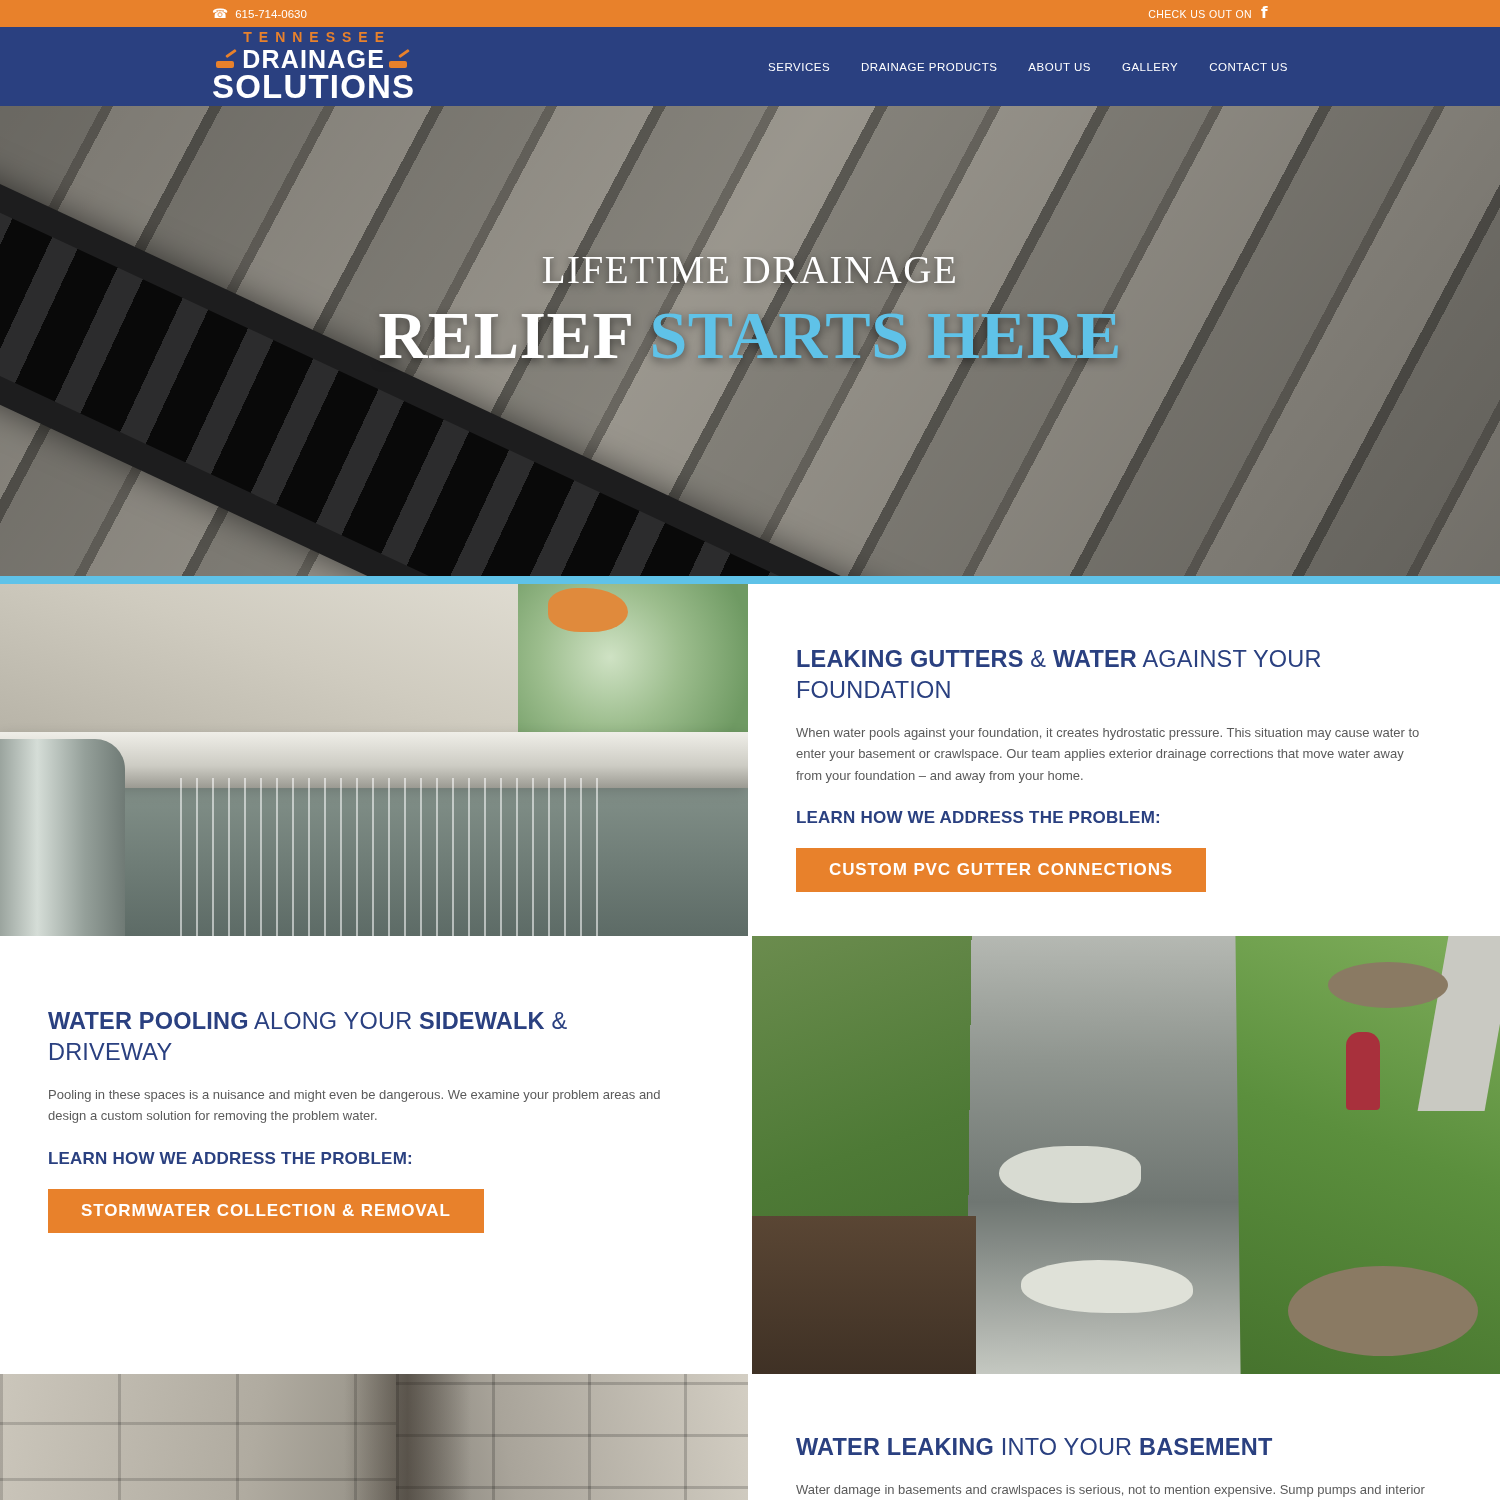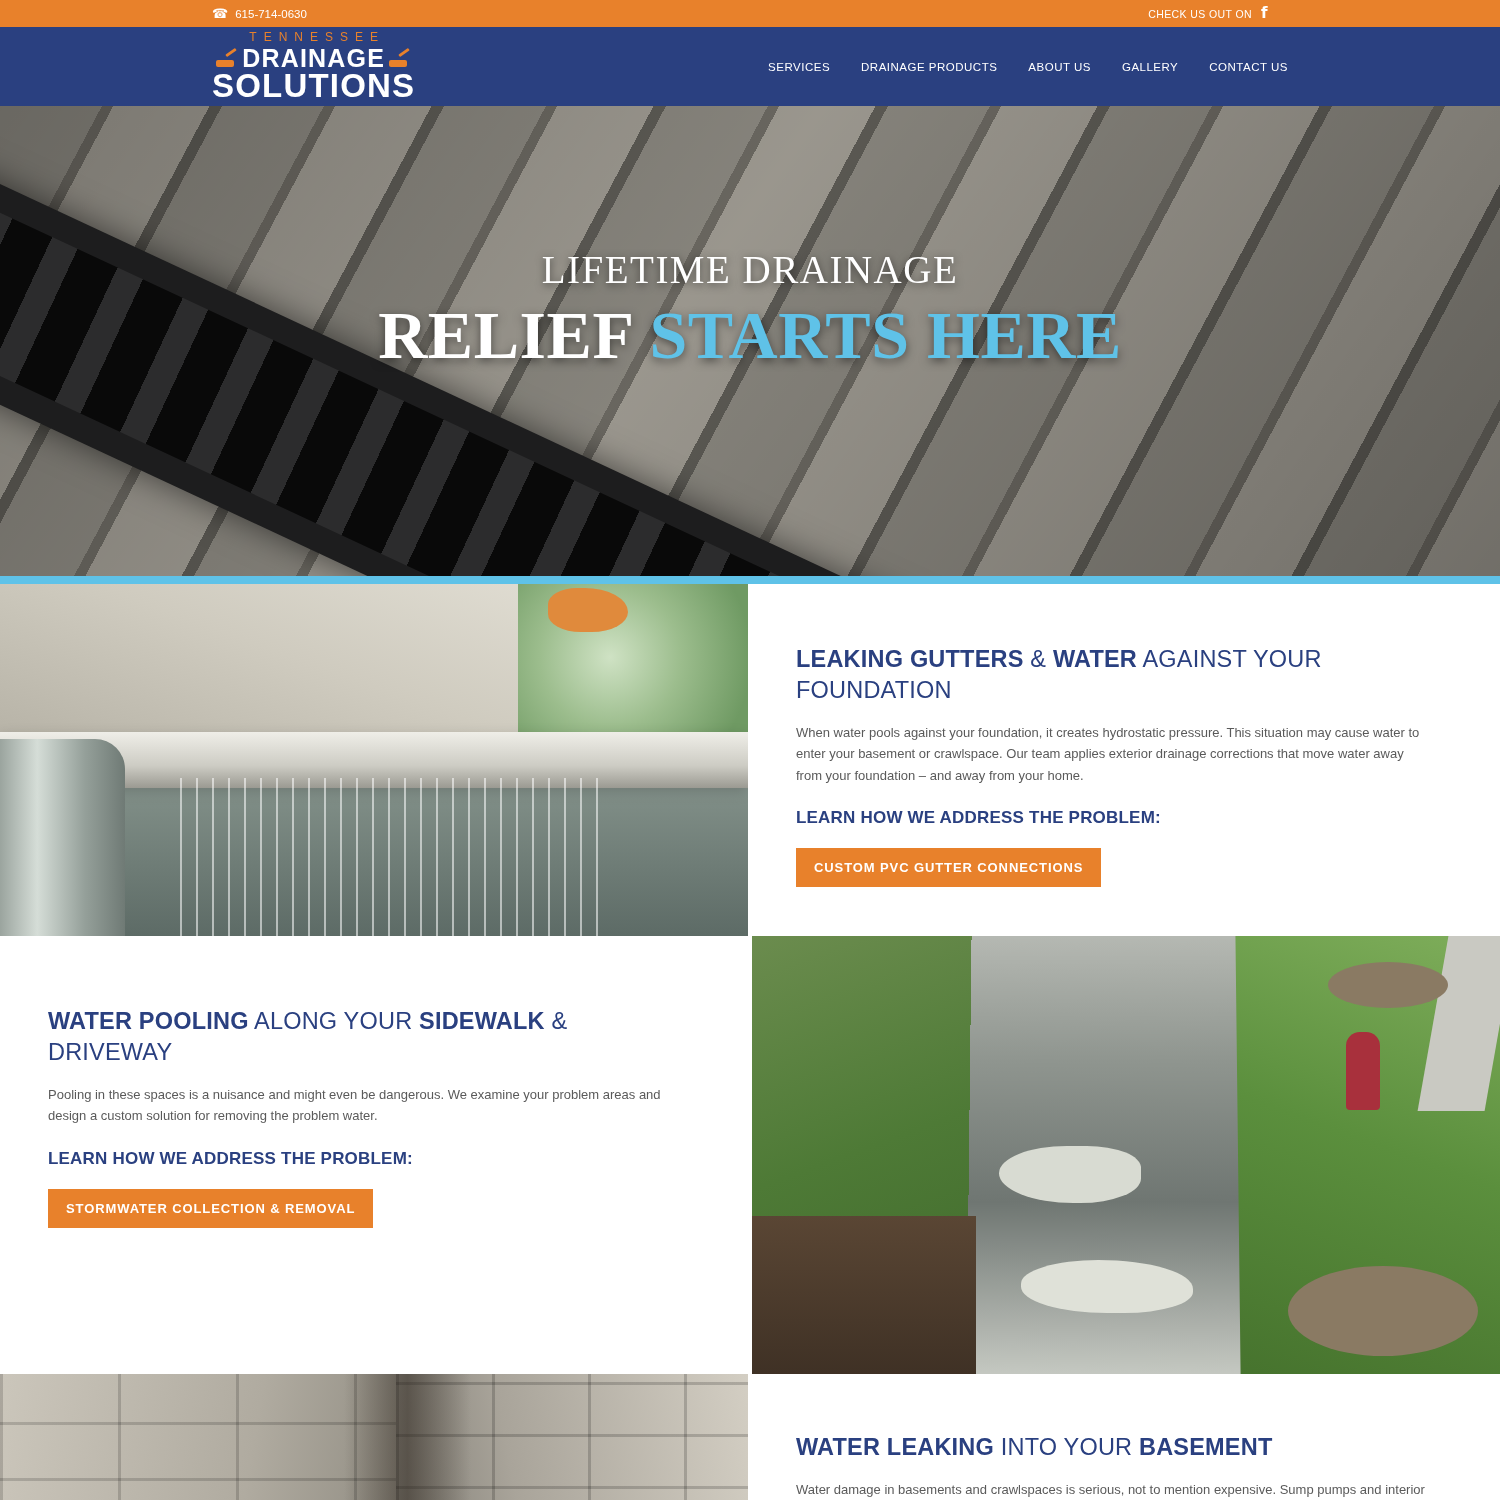--- a/index.html
+++ b/index.html
@@ -53,23 +53,23 @@
   }
   .logo {
     margin-left: 212px;
     display: flex;
     flex-direction: column;
     align-items: center;
     line-height: 1;
   }
   .logo-top {
     color: #e8812b;
-    font-size: 12px;
+    font-size: 14px;
     letter-spacing: 7px;
-    font-weight: normal;
+    font-weight: bold;
     margin-bottom: 3px;
     padding-left: 7px;
   }
   .logo-mid {
     display: flex;
     align-items: center;
     gap: 4px;
   }
   .logo-word {
     color: #ffffff;
@@ -220,24 +220,24 @@
     font-size: 17px;
     font-weight: bold;
     margin-top: 22px;
     letter-spacing: 0.2px;
   }
   .btn {
     display: inline-block;
     margin-top: 20px;
     background: #e8812b;
     color: #ffffff;
-    font-size: 13px;
+    font-size: 17px;
     font-weight: bold;
     letter-spacing: 0.9px;
-    padding: 12px 18px;
+    padding: 12px 33px;
     border: none;
     cursor: pointer;
     font-family: "Liberation Sans", sans-serif;
   }
 
   
   .img-gutter {
     position: absolute; inset: 0;
     background:
       linear-gradient(180deg, #cfd8d0 0%, #b9c4bd 33%, #7e8c85 62%, #5d6b66 100%);

